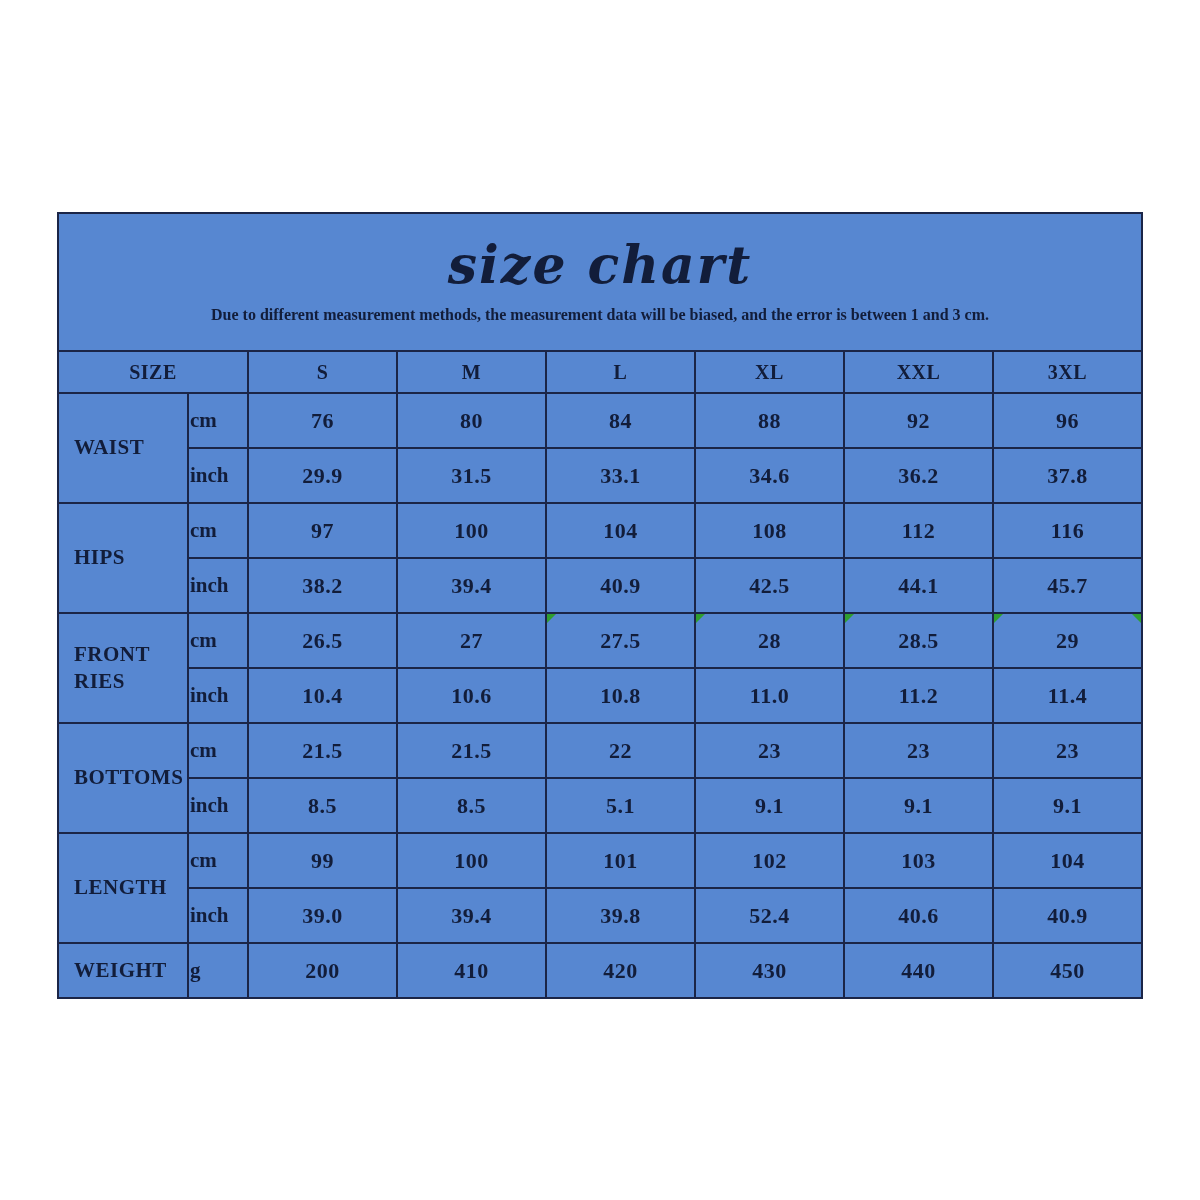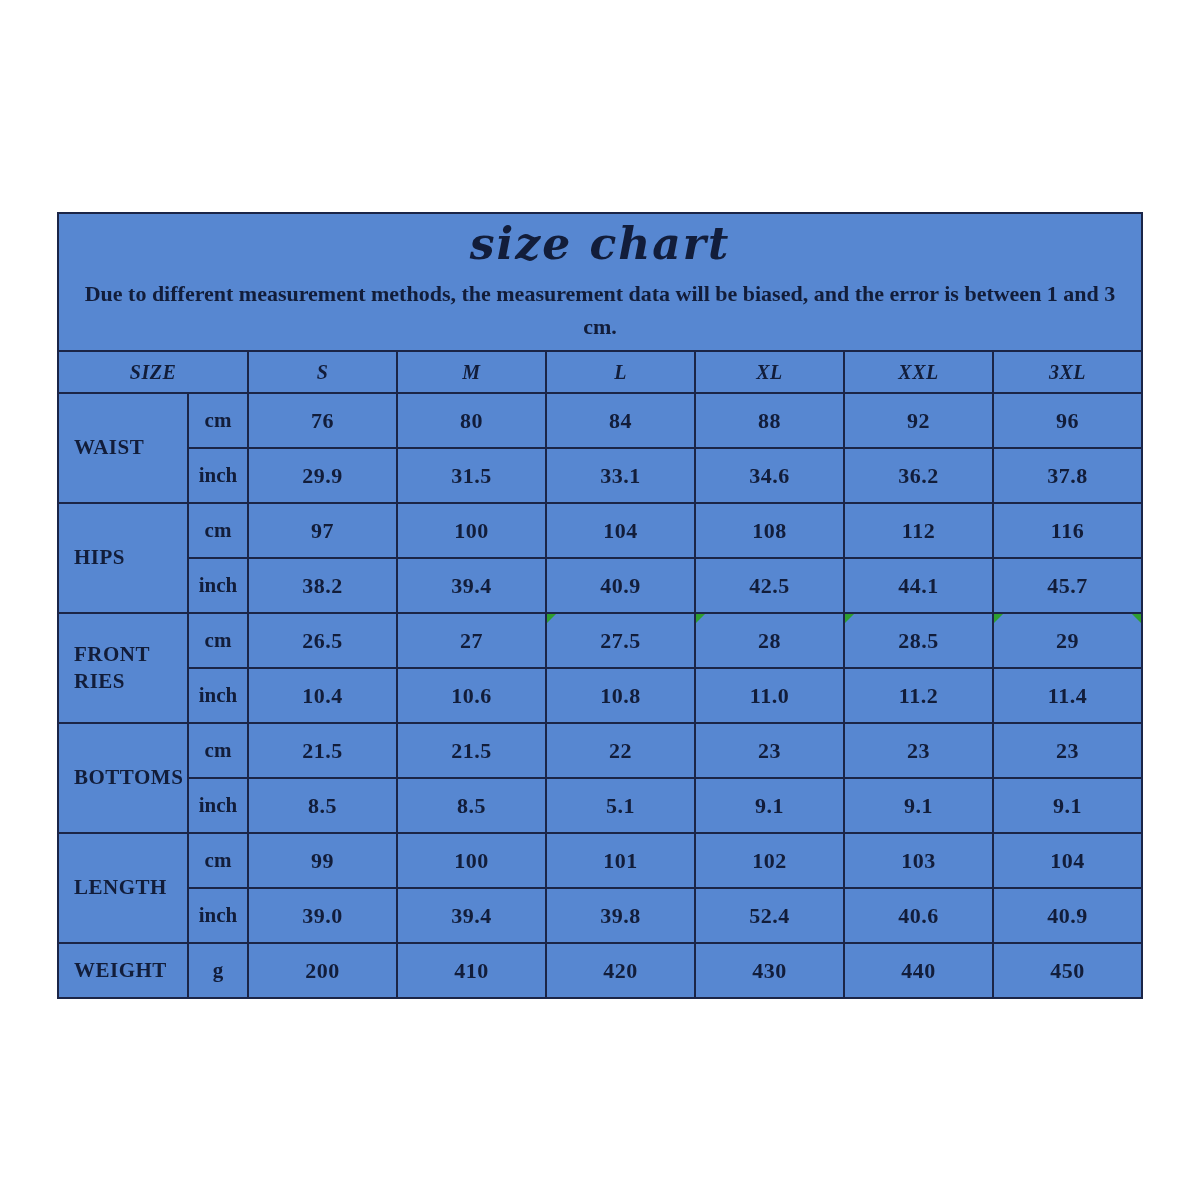--- a/index.html
+++ b/index.html
@@ -31,49 +31,48 @@
   .title-cell {
     height: 128px;
     text-align: center;
     vertical-align: middle;
     padding: 2px 24px 6px 24px;
   }
   .chart-title {
     font-family: "DejaVu Serif", serif;
     font-style: italic;
     font-weight: bold;
-    font-size: 44px;
+    font-size: 52px;
     letter-spacing: 2px;
     margin-bottom: 8px;
   }
   .chart-subtitle {
-    font-size: 22px;
+    font-size: 16px;
     line-height: 1.5;
     font-weight: bold;
   }
   .header-row th {
     height: 38px;
     font-size: 20px;
     text-align: center;
     vertical-align: middle;
     letter-spacing: 0.5px;
-    font-style: italic;
   }
   tr.data-row { height: 55px; }
   .label-cell {
     font-size: 21px;
     text-align: left;
     vertical-align: middle;
     padding-left: 15px;
     line-height: 1.3;
     letter-spacing: 0.5px;
   }
   .unit-cell {
     font-size: 21px;
-    text-align: center;
+    text-align: left;
     vertical-align: middle;
   }
   .value-cell {
     font-size: 22px;
     text-align: center;
     vertical-align: middle;
     position: relative;
     letter-spacing: 0.5px;
   }
   .corner-marker { position: absolute; width: 0; height: 0; }

